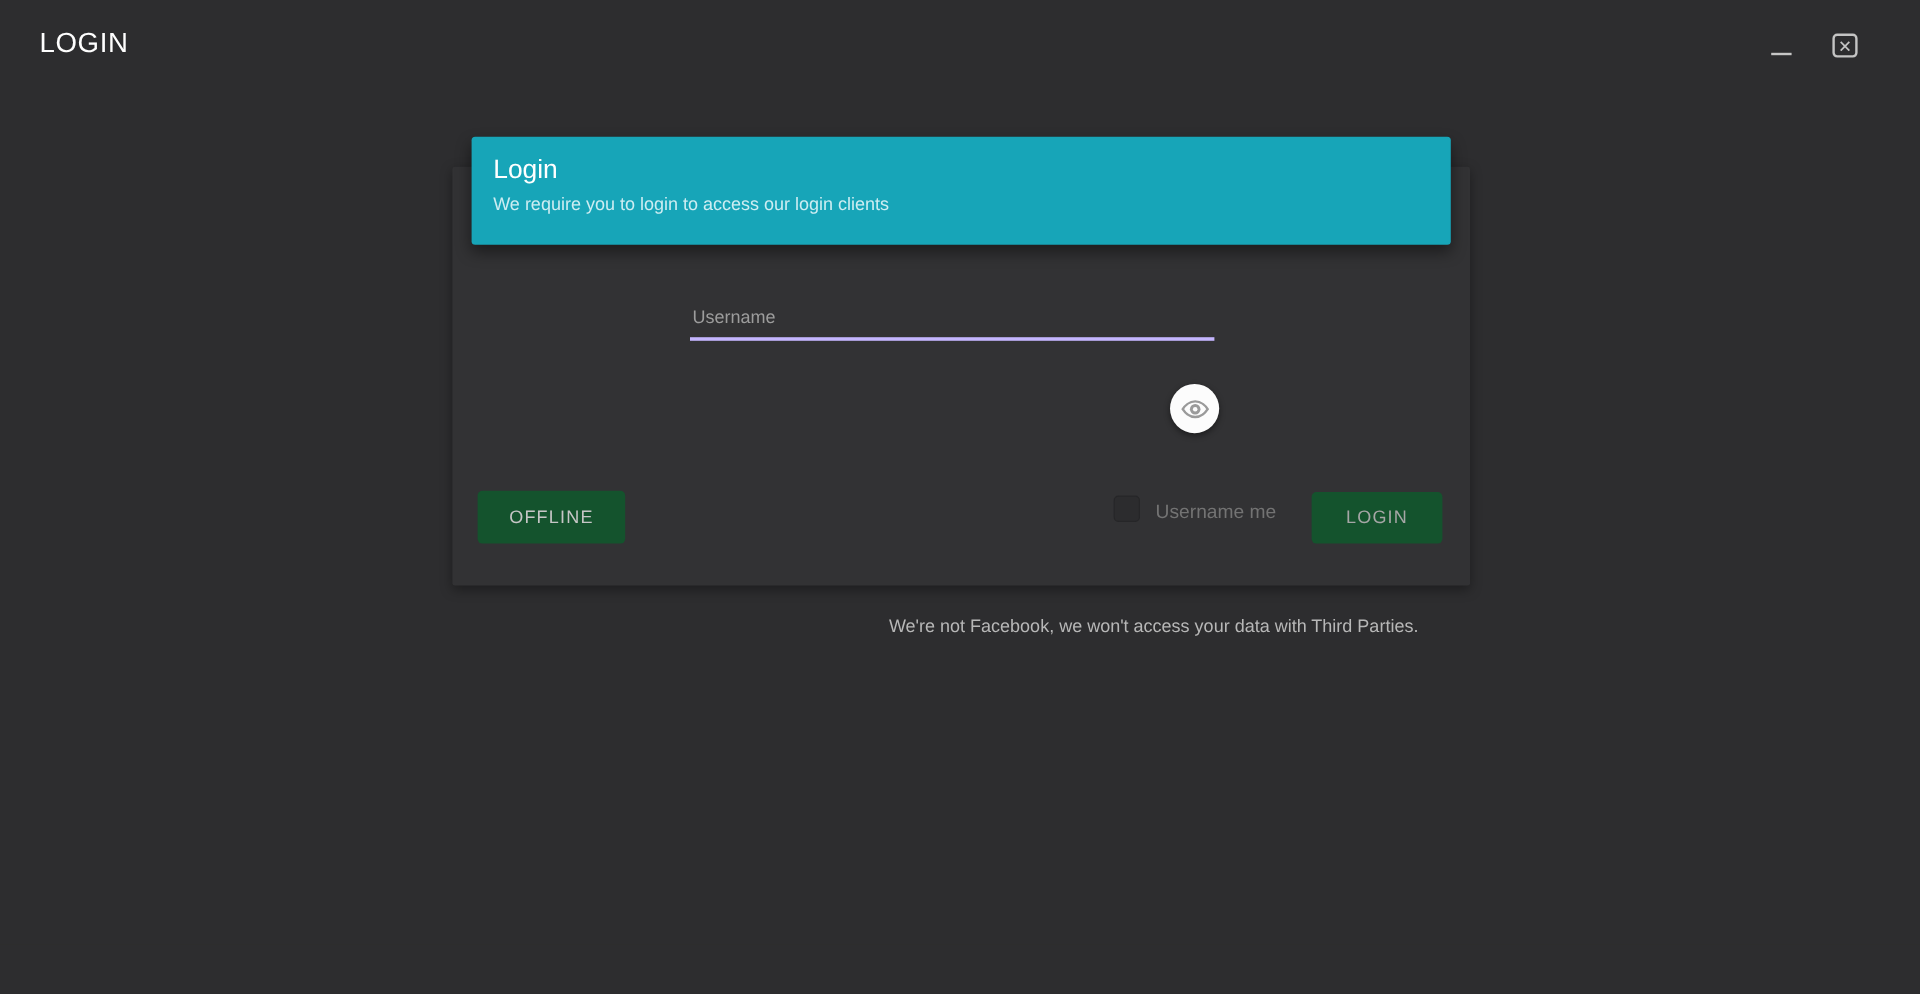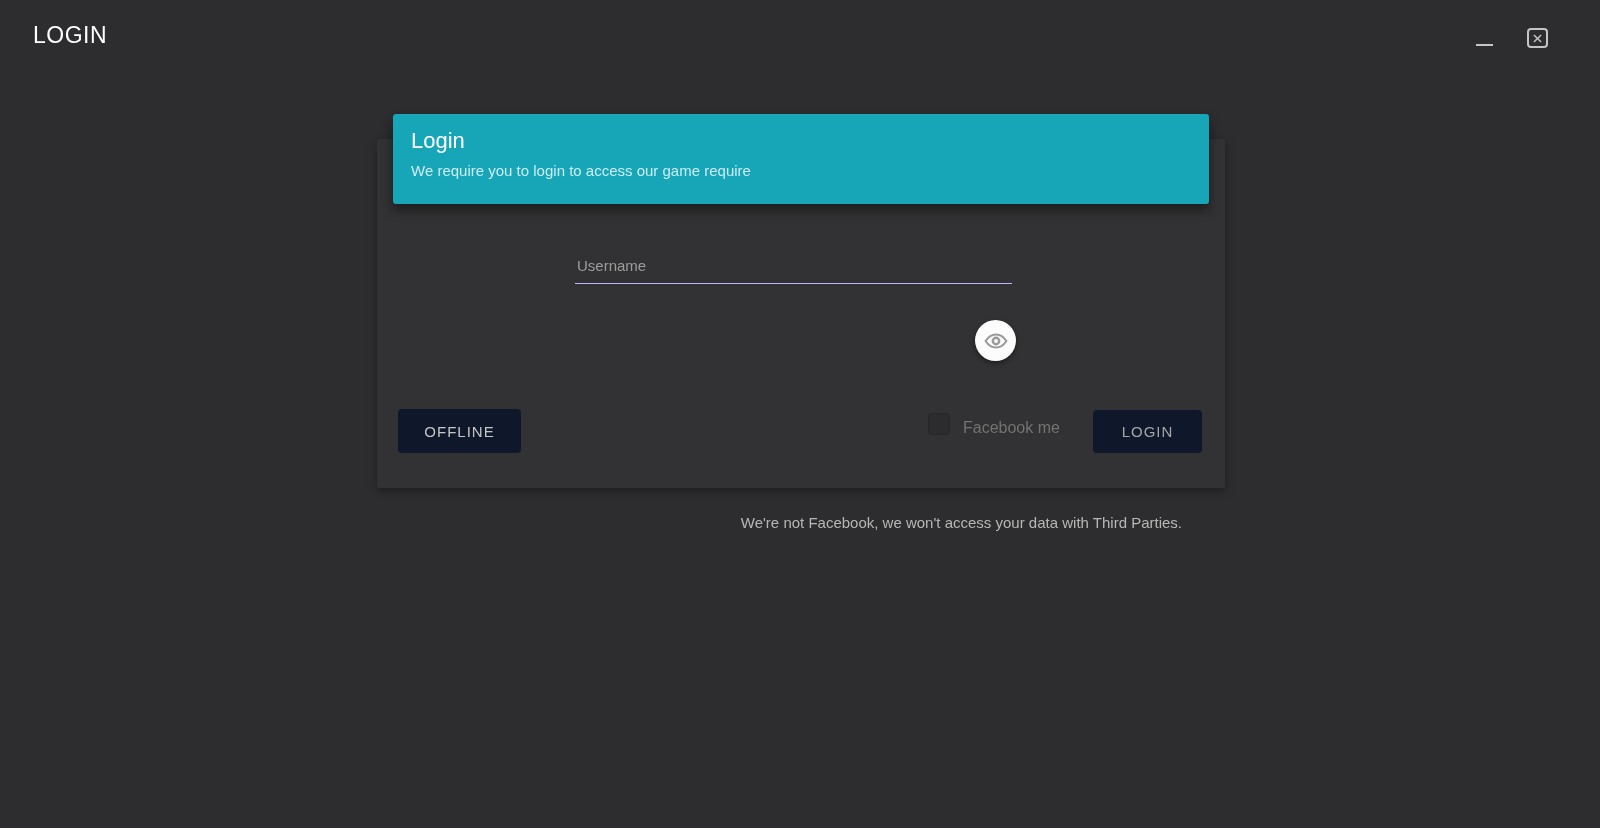--- a/index.html
+++ b/index.html
@@ -19,31 +19,31 @@
   .card{position:absolute;left:377px;top:139px;width:848px;height:349px;
     background:#323234;border-radius:2px;box-shadow:0 3px 10px rgba(0,0,0,.35);}
   .card-header{position:absolute;left:393px;top:114px;width:816px;height:90px;
     background:#17a5b8;border-radius:3px;box-shadow:0 6px 12px rgba(0,0,0,.45);
     padding:13px 18px 0 18px;}
   .card-title{color:#ffffff;font-size:22px;font-weight:400;line-height:28px;}
   .card-subtitle{color:#cdedf2;font-size:15px;font-weight:400;margin-top:7px;}
 
   
   .text-field{position:absolute;left:575px;width:437px;height:36px;background:transparent;
-    border:none;border-bottom:1px solid #c4b5fd;outline:none;color:#d8d8d8;font-size:15px;
+    border:none;border-bottom:3px solid #c4b5fd;outline:none;color:#d8d8d8;font-size:15px;
     padding:0 2px;border-radius:0;}
   .text-field::placeholder{color:#9c9c9c;opacity:1;}
   .field-username{top:248px;}
   .field-password{top:336px;}
 
   .eye-btn{position:absolute;left:975px;top:320px;width:41px;height:41px;border-radius:50%;
     background:#fcfcfc;border:none;display:flex;align-items:center;justify-content:center;
     box-shadow:0 2px 5px rgba(0,0,0,.45);cursor:pointer;padding:0;}
 
-  .btn{position:absolute;border:none;border-radius:4px;background:#0f172a;
+  .btn{position:absolute;border:none;border-radius:4px;background:#14532d;
     font-size:15px;letter-spacing:1px;cursor:pointer;}
   .btn-offline{left:398px;top:409px;width:123px;height:44px;color:#c6c6c6;}
   .btn-login{left:1093px;top:410px;width:109px;height:43px;color:#a6a6a6;}
 
   .checkbox{position:absolute;left:928px;top:413px;width:22px;height:22px;border-radius:4px;
     background:#2c2c2e;border:1px solid #262628;cursor:pointer;}
   .remember-label{position:absolute;left:963px;top:419px;font-size:16px;color:#737373;
     cursor:pointer;}
 
   .privacy-note{position:absolute;right:418px;top:514px;font-size:15px;color:#b7b7b7;
@@ -64,36 +64,36 @@
     <svg width="9" height="9" viewBox="0 0 10 10">
       <line x1="1" y1="1" x2="9" y2="9" stroke="#c4c4c4" stroke-width="1.6"></line>
       <line x1="9" y1="1" x2="1" y2="9" stroke="#c4c4c4" stroke-width="1.6"></line>
     </svg>
   </div>
 
   <div class="card"></div>
 
   <div class="card-header">
     <div class="card-title">Login</div>
-    <div class="card-subtitle">We require you to login to access our game require</div>
+    <div class="card-subtitle">We require you to login to access our login clients</div>
   </div>
 
   <input class="text-field field-username" type="text" placeholder="Username" style="">
 
 
   <button class="eye-btn">
     <svg width="24" height="24" viewBox="0 0 24 24">
       <path d="M12 5.5C7 5.5 3.1 9.6 1.6 12 3.1 14.4 7 18.5 12 18.5s8.9-4.1 10.4-6.5C20.9 9.6 17 5.5 12 5.5z" fill="none" stroke="#9a9a9a" stroke-width="2"></path>
       <circle cx="12" cy="12" r="4.4" fill="#9a9a9a"></circle>
       <circle cx="12" cy="12" r="1.9" fill="#fcfcfc"></circle>
     </svg>
   </button>
 
   <button class="btn btn-offline">OFFLINE</button>
 
   <div class="checkbox"></div>
-  <div class="remember-label">Facebook me</div>
+  <div class="remember-label">Username me</div>
 
   <button class="btn btn-login">LOGIN</button>
 
   <div class="privacy-note">We're not Facebook, we won't access your data with Third Parties.</div>
 
 </div>
 
 </body></html>

